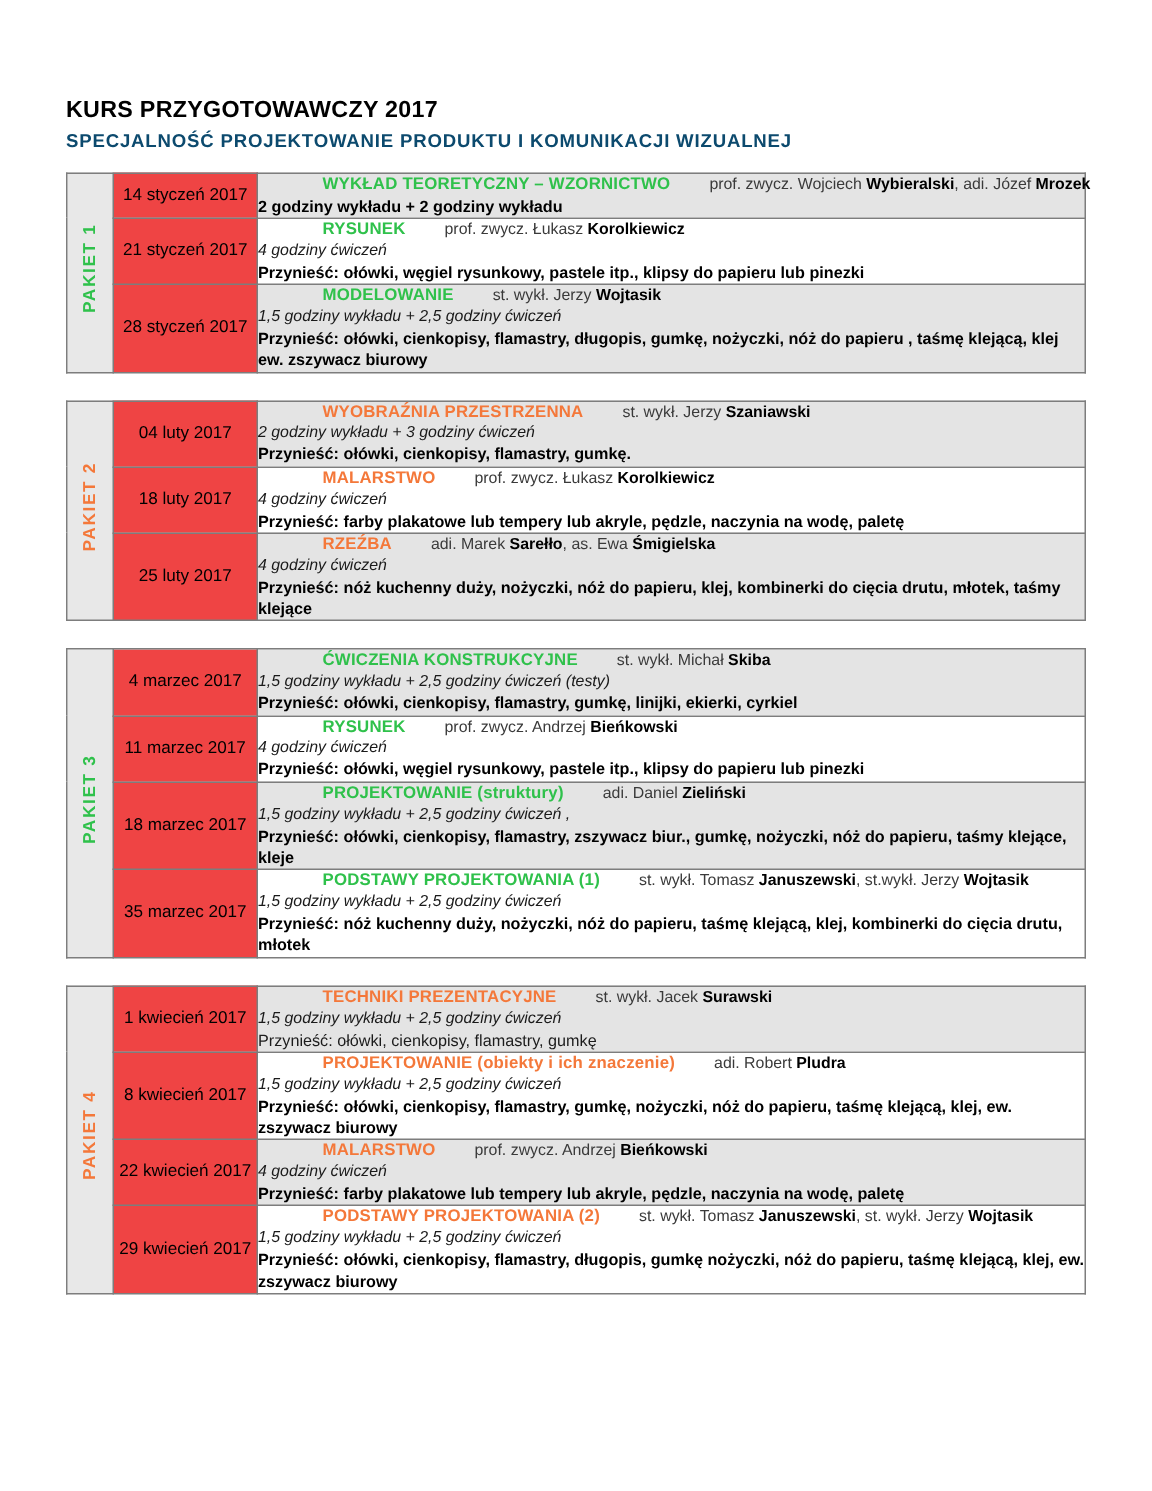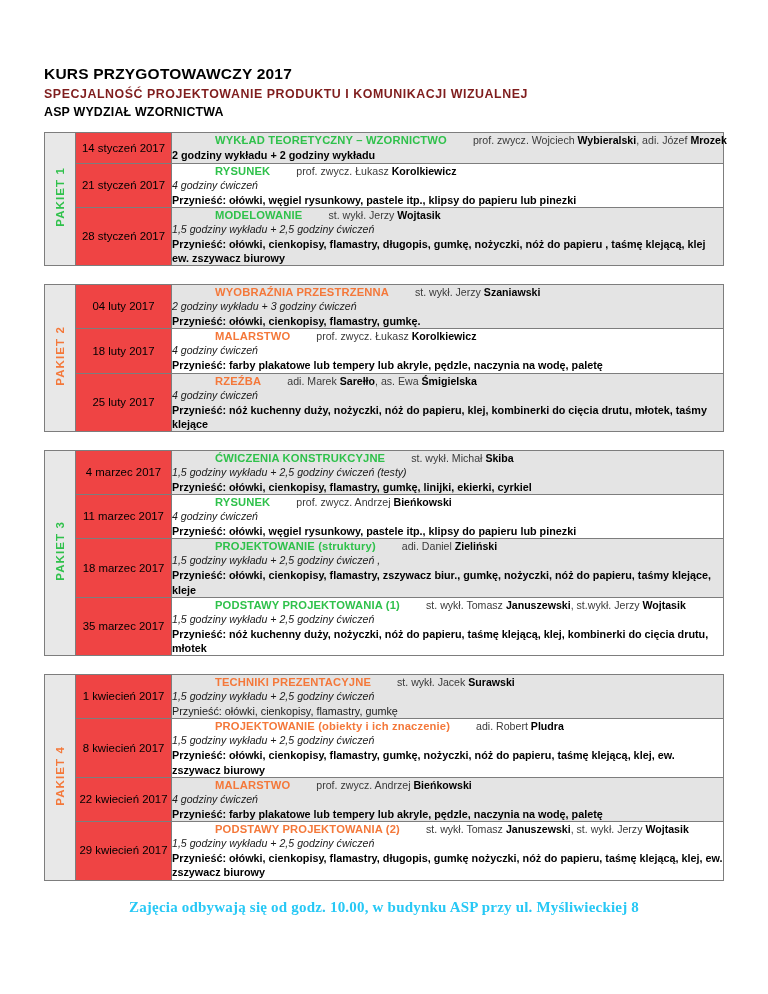--- a/index.html
+++ b/index.html
@@ -27,21 +27,21 @@
   .doc-title {
     font-size: 15.5px;
     font-weight: bold;
     letter-spacing: 0.2px;
     line-height: 1.35;
     margin: 0 0 1px 0;
   }
   .doc-subtitle {
     font-size: 12.4px;
     font-weight: bold;
-    color: #7f1d1d;
+    color: #0c4a6e;
     letter-spacing: 0.55px;
     line-height: 1.35;
     margin: 0 0 1px 0;
   }
   .doc-faculty {
     font-size: 12.4px;
     font-weight: bold;
     letter-spacing: 0.2px;
     line-height: 1.35;
     margin: 0;
@@ -136,21 +136,20 @@
   }
 </style>
 </head>
 <body>
 
 <div class="page">
 
   <div class="doc-header">
     <div class="doc-title">KURS PRZYGOTOWAWCZY 2017</div>
     <div class="doc-subtitle">SPECJALNOŚĆ  PROJEKTOWANIE  PRODUKTU  I  KOMUNIKACJI  WIZUALNEJ</div>
-    <div class="doc-faculty">ASP  WYDZIAŁ WZORNICTWA</div>
   </div>
 
   <div id="packages-root">
       <table class="package">
         <tbody>
           <tr>
             <td class="pak-label-cell" rowspan="3"><span class="pak-label pak-green">PAKIET 1</span></td>
             <td class="date-cell">14 styczeń 2017</td>
             <td class="info-cell shaded">
               <div class="line-title"><span class="subj-green">WYKŁAD TEORETYCZNY – WZORNICTWO</span><span class="teachers">prof. zwycz.  Wojciech <b>Wybieralski</b>, adi. Józef <b>Mrozek</b></span></div>
@@ -273,15 +272,14 @@
             <td class="info-cell plain">
               <div class="line-title"><span class="subj-orange">PODSTAWY  PROJEKTOWANIA (2)</span><span class="teachers">st. wykł. Tomasz <b>Januszewski</b>, st. wykł. Jerzy  <b>Wojtasik</b></span></div>
               <div class="line-hours">1,5 godziny wykładu + 2,5 godziny ćwiczeń</div>
               <div class="line-bring">Przynieść: ołówki,  cienkopisy, flamastry, długopis, gumkę nożyczki, nóż do papieru, taśmę klejącą, klej, ew. zszywacz  biurowy</div>
             </td>
           </tr>
         </tbody>
       </table>
     </div>
 
-  <div class="footer-note">Zajęcia odbywają się od godz. 10.00, w budynku ASP przy ul. Myśliwieckiej 8</div>
 
 </div>
 
 </body></html>

